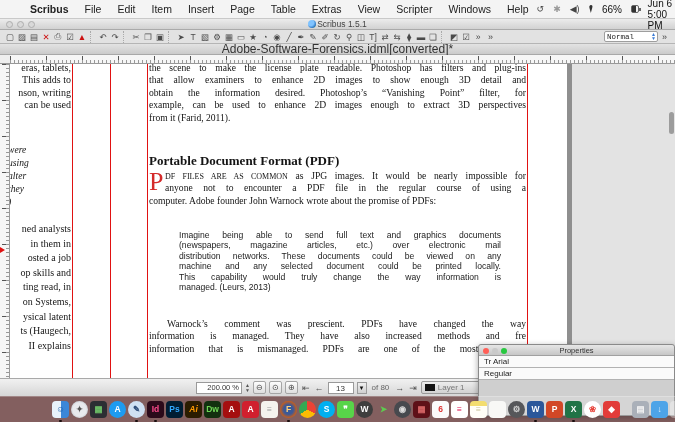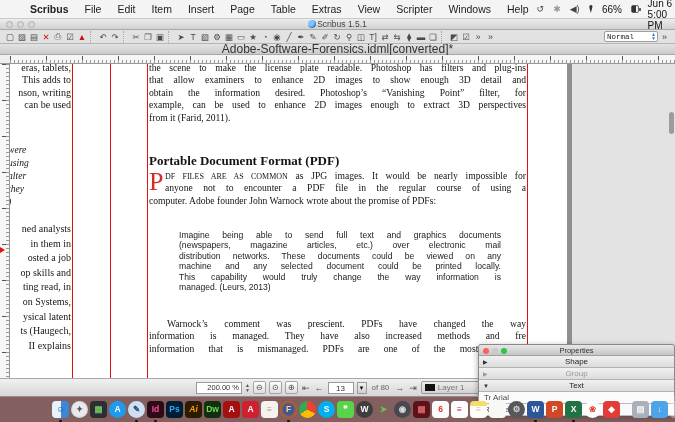--- a/index.html
+++ b/index.html
@@ -327,34 +327,20 @@
 
 <div class="palette">
   <div class="paltitle">
     <div class="pdots">
       <span class="pd-close"></span>
       <span class="pd-min"></span>
       <span class="pd-zoom"></span>
     </div>
     <span>Properties</span>
   </div>
-  <div>
-      <div class="palsec">
-        <span class="arr">▶</span>
-        <span>Shape</span>
-      </div>
-      <div class="palsec dim">
-        <span class="arr">▶</span>
-        <span>Group</span>
-      </div>
-      <div class="palsec">
-        <span class="arr">▼</span>
-        <span>Text</span>
-      </div>
-    </div>
   <div class="pfield">Tr Arial</div>
   <div class="pfield">Regular</div>
 </div>
 
 <div class="dock">
     <div class="dock-item">
       <div class="di" style="background: linear-gradient(90deg, rgb(232, 242, 251) 0px, rgb(232, 242, 251) 50%, rgb(59, 135, 216) 50%);">
         <span style="color: rgb(27, 95, 170);">☺</span>
       </div>
       <div class="rdot"></div>

